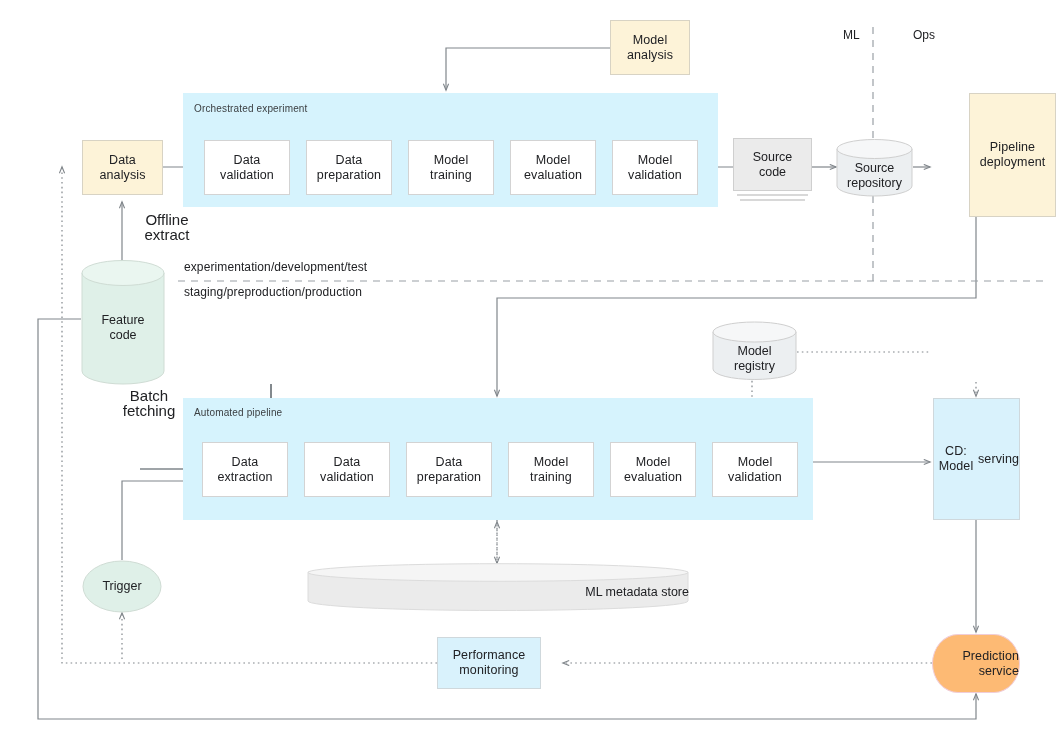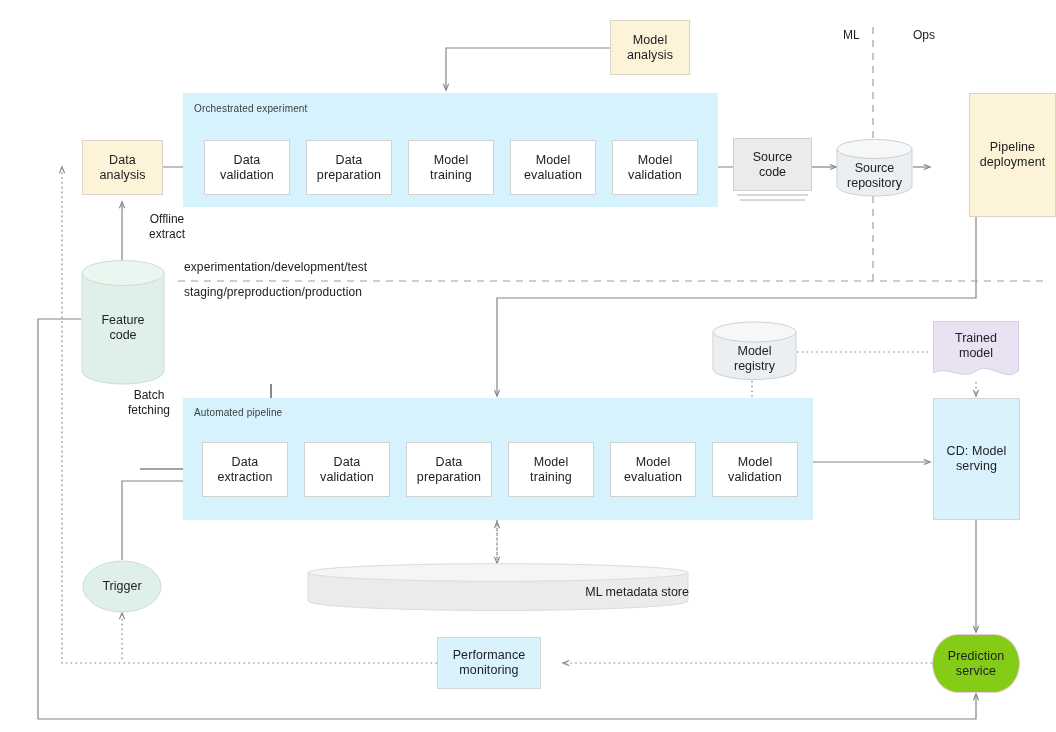--- a/index.html
+++ b/index.html
@@ -6,24 +6,24 @@
   html,body{margin:0;padding:0;background:#ffffff;}
   body{font-family:"Liberation Sans","DejaVu Sans",sans-serif;}
   #stage{position:relative;width:1056px;height:732px;background:#fff;overflow:hidden;}
   #wires{position:absolute;left:0;top:0;width:1056px;height:732px;}
   .node{position:absolute;box-sizing:border-box;display:flex;align-items:center;
         justify-content:center;text-align:center;color:#202124;font-size:12.5px;
         line-height:15px;letter-spacing:.1px;}
   .rect{border:1px solid #d3d3d3;background:#fff;}
   .yellow{background:#fdf3d8;border:1px solid #d8d3c4;}
   .bluebox{background:#d9f2fc;border:1px solid #cfd8dc;}
-  .pink{background:#84cc16;border:1px solid #f0cdd8;border-radius:26px/50%;}
+  .pink{background:#fdba74;border:1px solid #f0cdd8;border-radius:26px/50%;align-items:flex-end;}
   .lane{position:absolute;background:#d6f3fd;}
   .lane-label{position:absolute;font-size:10px;color:#3c4043;letter-spacing:.15px;}
-  .edgelabel{position:absolute;font-size:12px;color:#202124;line-height:15px;text-align:center;}
+  .edgelabel{position:absolute;font-size:15px;color:#202124;line-height:15px;text-align:center;}
   .linelabel{position:absolute;font-size:12px;color:#202124;letter-spacing:.1px;}
   .shapewrap{position:absolute;}
   .shapewrap svg{position:absolute;left:0;top:0;overflow:visible;}
   .shapetext{position:absolute;left:0;top:0;width:100%;height:100%;display:flex;
              align-items:center;justify-content:center;text-align:center;
              font-size:12.5px;line-height:15px;color:#202124;}
   .mltag{position:absolute;font-size:12px;color:#202124;}
 </style>
 </head>
 <body>
@@ -239,31 +239,22 @@
     <svg width="85" height="59" viewBox="0 0 85 59">
       <path d="M1,11 L1,48 A41.5,10.5 0 0 0 84,48 L84,11 Z" fill="#eceff1" stroke="#cfcfcf" stroke-width="1"></path>
       <ellipse cx="42.5" cy="11" rx="41.5" ry="10" fill="#f6f7f8" stroke="#cfcfcf" stroke-width="1"></ellipse>
     </svg>
     <div class="shapetext" style="flex-direction:column;padding-top:8px;">
       <span>Model</span>
       <span>registry</span>
     </div>
   </div>
 
-  <div class="shapewrap" style="left:933px;top:321px;width:86px;height:61px;">
-    <svg width="86" height="61" viewBox="0 0 86 61">
-      <path d="M0.5,0.5 L85.5,0.5 L85.5,50 C71,62 57,40 43,50 C29,60 15,44 0.5,52 Z" fill="#e8e2f2" stroke="#d6cfe4" stroke-width="1"></path>
-    </svg>
-    <div class="shapetext" style="flex-direction:column;height:50px;">
-      <span>Trained</span>
-      <span>model</span>
-    </div>
-  </div>
-
-  <div class="node bluebox" style="left:933px;top:398px;width:87px;height:122px;flex-direction:column;">
+
+  <div class="node bluebox" style="left:933px;top:398px;width:87px;height:122px;flex-direction:row;">
     <span>CD: Model</span>
     <span>serving</span>
   </div>
 
   <div class="shapewrap" style="left:307px;top:563px;width:382px;height:48px;">
     <svg width="382" height="48" viewBox="0 0 382 48">
       <path d="M1,9 L1,38 A190,9.5 0 0 0 381,38 L381,9 Z" fill="#ebebeb" stroke="#dcdcdc" stroke-width="1"></path>
       <ellipse cx="191" cy="9.5" rx="190" ry="8.8" fill="#f5f5f5" stroke="#dcdcdc" stroke-width="1"></ellipse>
     </svg>
     <div class="shapetext" style="padding-top:5px;justify-content:flex-end;">

